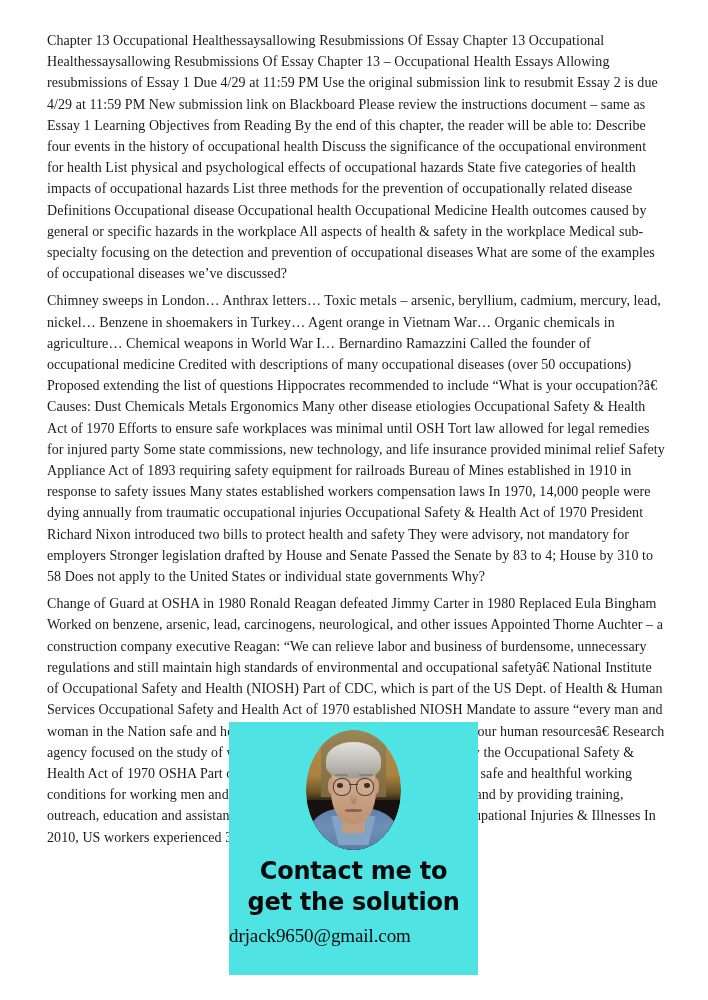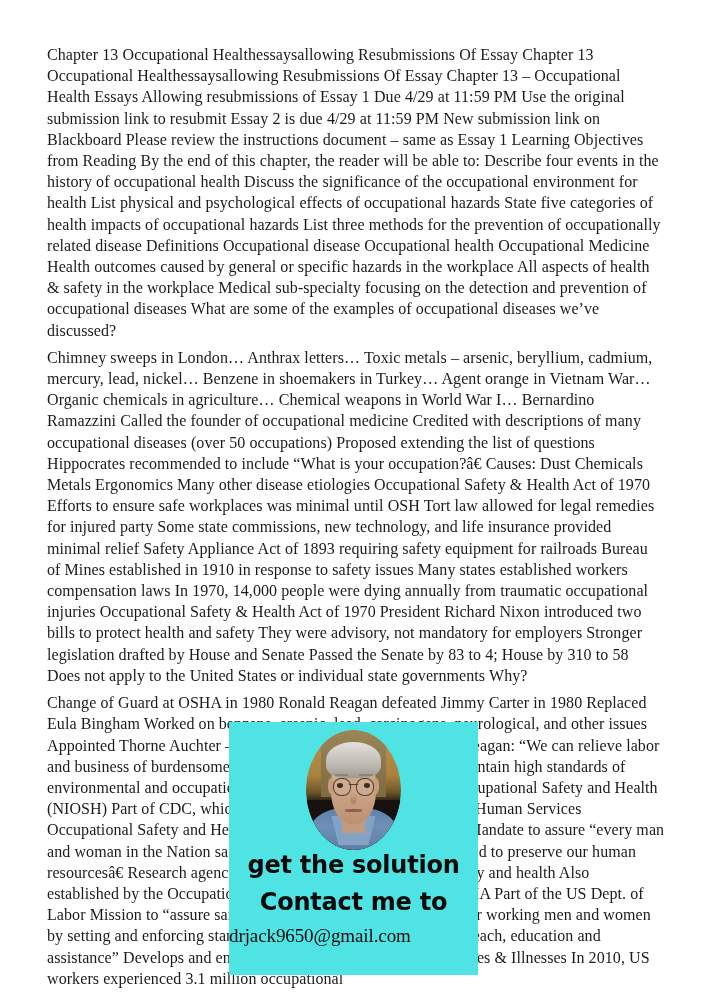--- a/index.html
+++ b/index.html
@@ -17,23 +17,23 @@
 
   #page {
     position: absolute;
     inset: 0;
     background: #ffffff;
   }
 
   .doc-body {
     position: absolute;
     left: 47px;
-    top: 44px;
+    top: 30px;
     width: 618px;
-    font-size: 16px;
+    font-size: 14px;
     line-height: 21.2px;
     color: #1b1b1b;
     text-align: left;
     letter-spacing: 0.005em;
   }
 
   .para {
     margin: 0;
     padding: 0;
     white-space: normal;
@@ -263,19 +263,19 @@
         <div class="ph-glass-l"></div>
         <div class="ph-glass-r"></div>
         <div class="ph-bridge"></div>
         <div class="ph-eye-l"></div>
         <div class="ph-eye-r"></div>
         <div class="ph-nose"></div>
         <div class="ph-mouth"></div>
       </div>
     </div>
 
+    <div class="ad-line" id="ad-line1">Contact me to</div>
     <div class="ad-line" id="ad-line2">get the solution</div>
-    <div class="ad-line" id="ad-line1">Contact me to</div>
     <div id="ad-email">drjack9650@gmail.com</div>
 
   </div>
 
 </div>
 
 </body></html>

